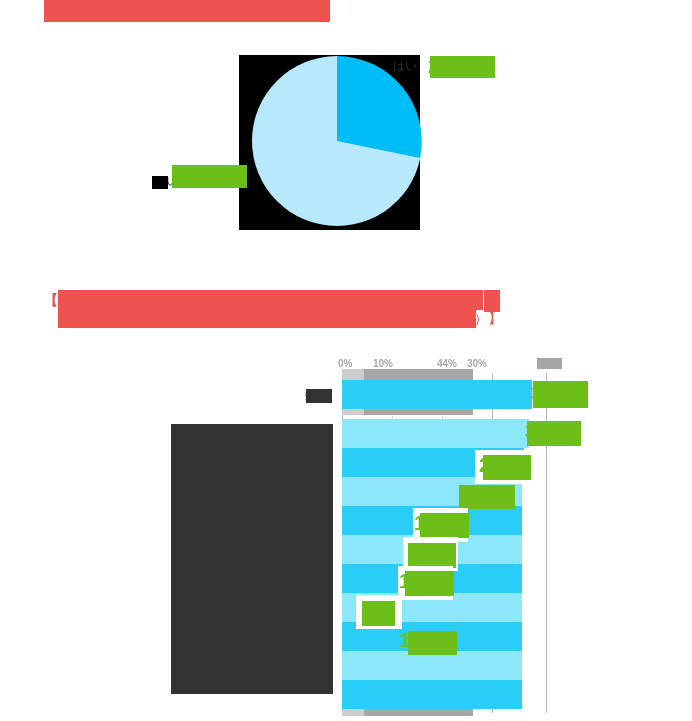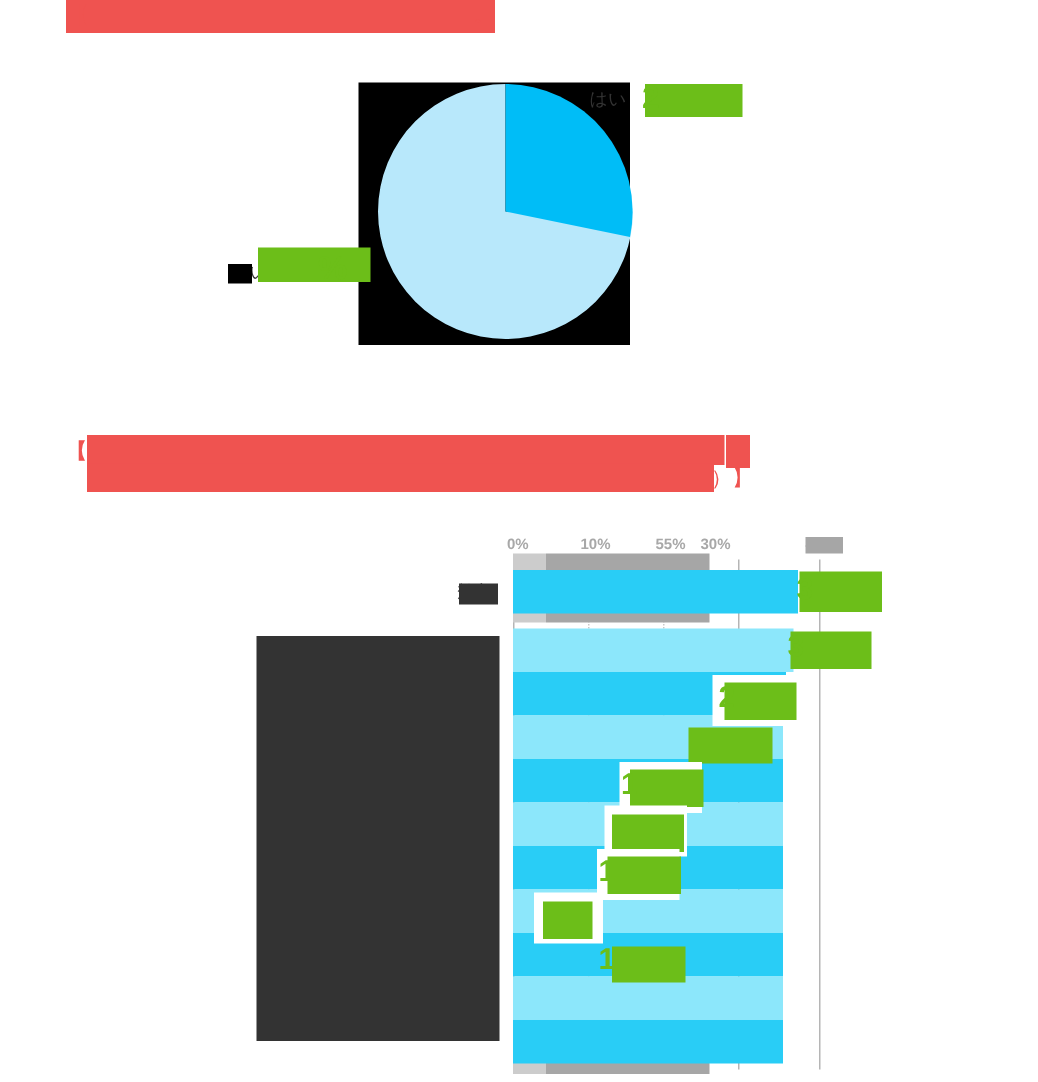--- a/index.html
+++ b/index.html
@@ -107,22 +107,22 @@
 
 <div class="abs redact-red" id="s2-heading-l1"></div>
 <div class="abs redact-red" id="s2-heading-l2"></div>
 <div class="abs redact-red" id="s2-heading-cap"></div>
 <div class="abs" id="s2-heading-lead">【</div>
 <div class="abs" id="s2-heading-tail">）】</div>
 
 <div class="abs" id="chart">
 
   <div class="axis-tick" style="left:338px">0%</div>
-  <div class="axis-tick" style="left:387px">10%</div>
-  <div class="axis-tick" style="left:437px">55%</div>
+  <div class="axis-tick" style="left:373px">10%</div>
+  <div class="axis-tick" style="left:437px">44%</div>
   <div class="axis-tick" style="left:467px">30%</div>
   <div class="axis-tick" style="left:537px">40%</div>
   <div class="abs" id="axis-redact-40"></div>
 
   <div class="gridline" style="left:342px"></div>
   <div class="gridline dotted" style="left:392px"></div>
   <div class="gridline dotted" style="left:442px"></div>
   <div class="gridline" style="left:492px"></div>
   <div class="gridline" style="left:546px"></div>
 

